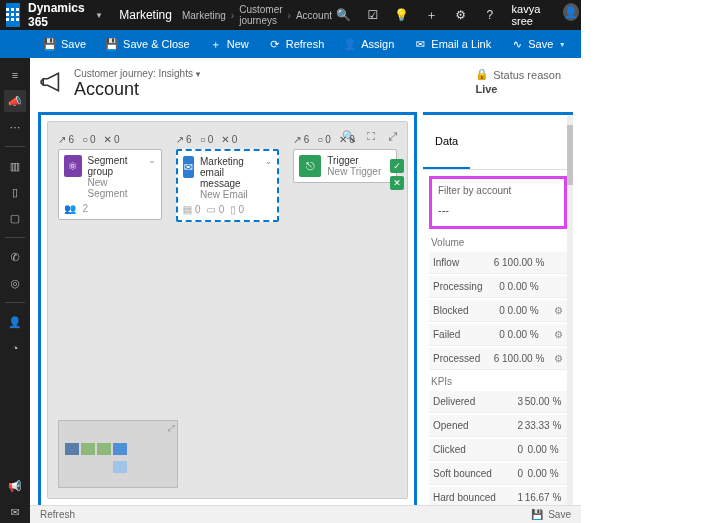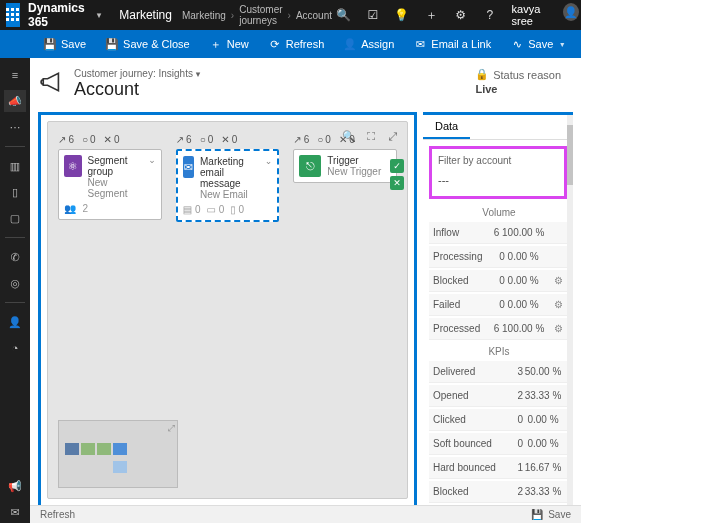--- a/index.html
+++ b/index.html
@@ -78,27 +78,27 @@
 .mm1 { background: #5a7ca8; left: 6px; top: 22px; }
 .mm2 { background: #8fb97a; left: 22px; top: 22px; }
 .mm3 { background: #8fb97a; left: 38px; top: 22px; }
 .mm4 { background: #4f8fd8; left: 54px; top: 22px; }
 .mm5 { background: #a1c4e8; left: 54px; top: 40px; }
 .minimap .mm-exp { position: absolute; top: 2px; right: 2px; font-size: 9px; color: #888; }
 
 
 .right-pane { width: 150px; background: #fff; display: flex; flex-direction: column; border-top: 3px solid #0078d4; }
 .rp-tabs { display: flex; border-bottom: 1px solid #ddd; }
-.rp-tab { padding: 5px 12px; font-size: 11px; color: #555; }
+.rp-tab { padding: 20px 12px; font-size: 11px; color: #555; }
 .rp-tab.active { border-bottom: 2px solid #0078d4; color: #000; }
 .rp-body { flex: 1; overflow-y: auto; padding: 6px 6px; font-size: 10px; color: #555; }
 .filter-box { border: 3px solid #d946ef; padding: 6px 6px 10px 6px; margin-bottom: 8px; }
 .filter-box .fl { font-size: 10px; color: #666; margin-bottom: 8px; }
 .filter-box .fv { font-size: 11px; color: #444; }
-.sec-label { font-size: 10px; color: #777; margin: 6px 0 4px 2px; text-align: center; }
+.sec-label { font-size: 10px; color: #777; margin: 6px 0 4px 2px; }
 .data-row { display: flex; align-items: center; padding: 5px 4px; border-bottom: 1px solid #eee; background: #f7f7f7; margin-bottom: 2px; font-size: 10px; }
 .data-row .k { flex: 1.2; color: #555; }
 .data-row .v1 { width: 16px; text-align: right; color: #555; }
 .data-row .v2 { width: 40px; text-align: center; color: #555; }
 .data-row .gear { width: 14px; text-align: right; color: #888; }
 
 
 .footer { height: 18px; background: #f1f1f1; border-top: 1px solid #ddd; display: flex; align-items: center; padding: 0 10px; font-size: 10px; color: #666; }
 .footer .right { margin-left: auto; display: flex; align-items: center; gap: 4px; }
 .scroll-track { position: absolute; right: 0; top: 0; bottom: 0; width: 6px; background: #eee; }

